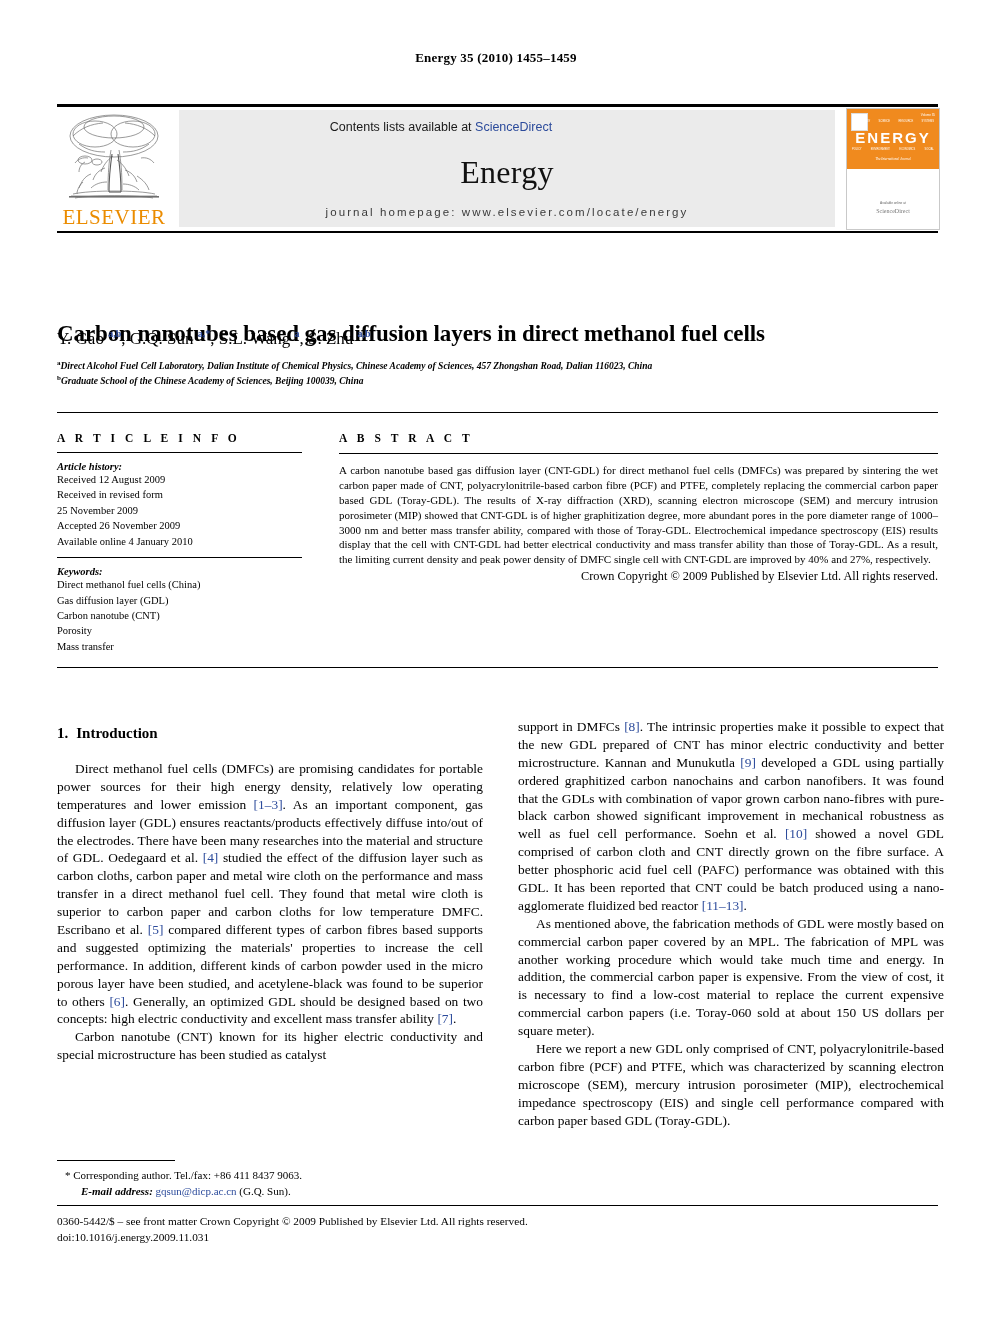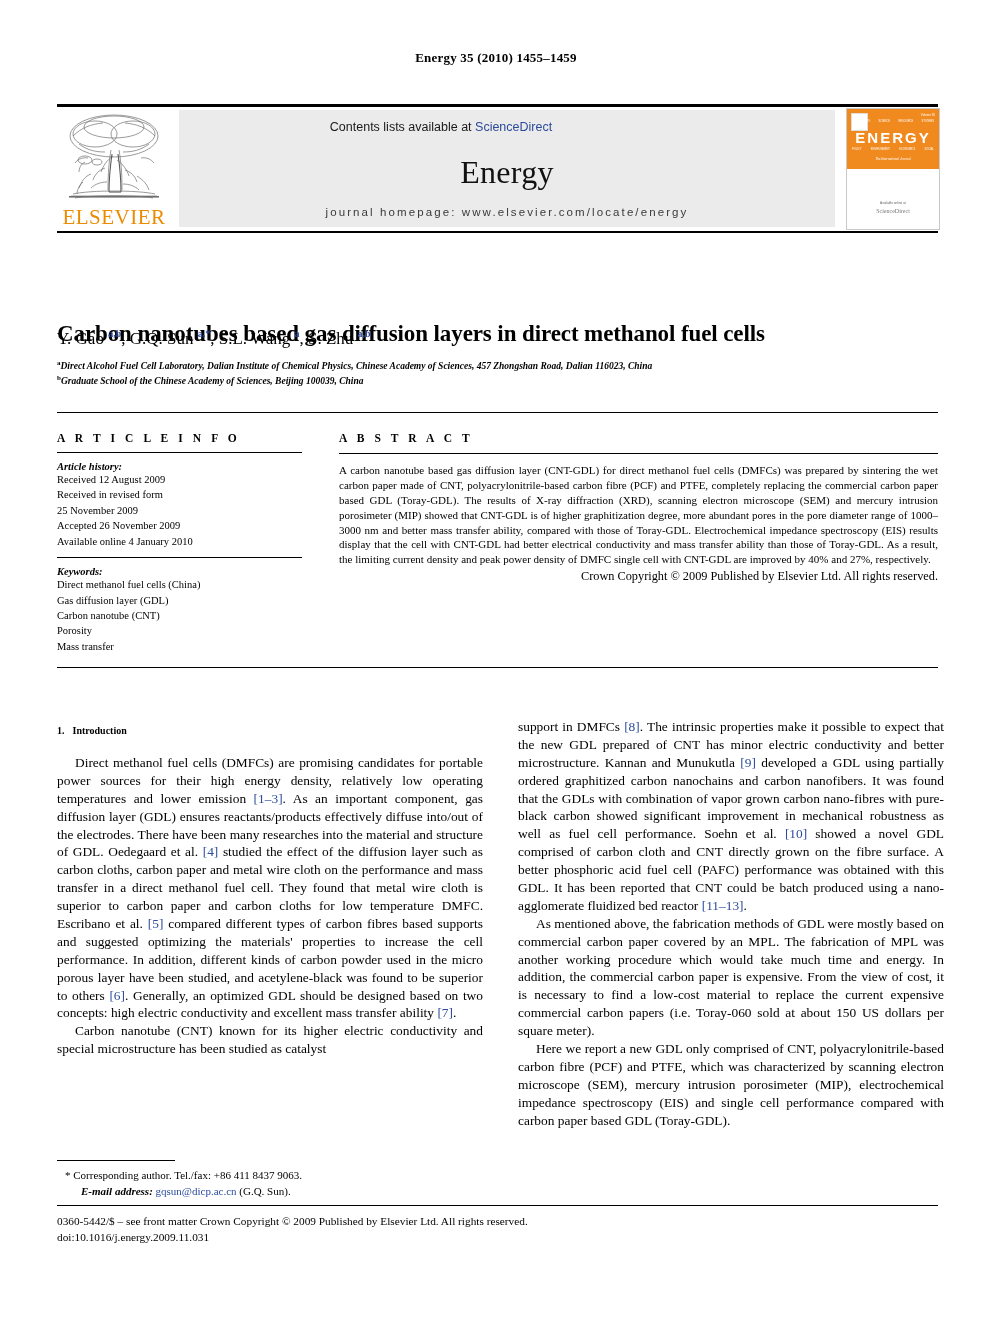--- a/index.html
+++ b/index.html
@@ -320,21 +320,21 @@
     left: 57px; top: 725px;
     width: 430px;
   }
   .body-col-right {
     position: absolute;
     left: 518px; top: 718px;
     width: 430px;
   }
   .h2 {
     font-family: "Liberation Serif", serif;
-    font-size: 10px;
+    font-size: 15px;
     font-weight: bold;
     margin-bottom: 18px;
   }
   .h2 .num { margin-right: 8px; }
   .para {
     font-family: "Liberation Serif", serif;
     font-size: 13.4px;
     line-height: 1.335;
     text-align: justify;
     text-indent: 18px;

